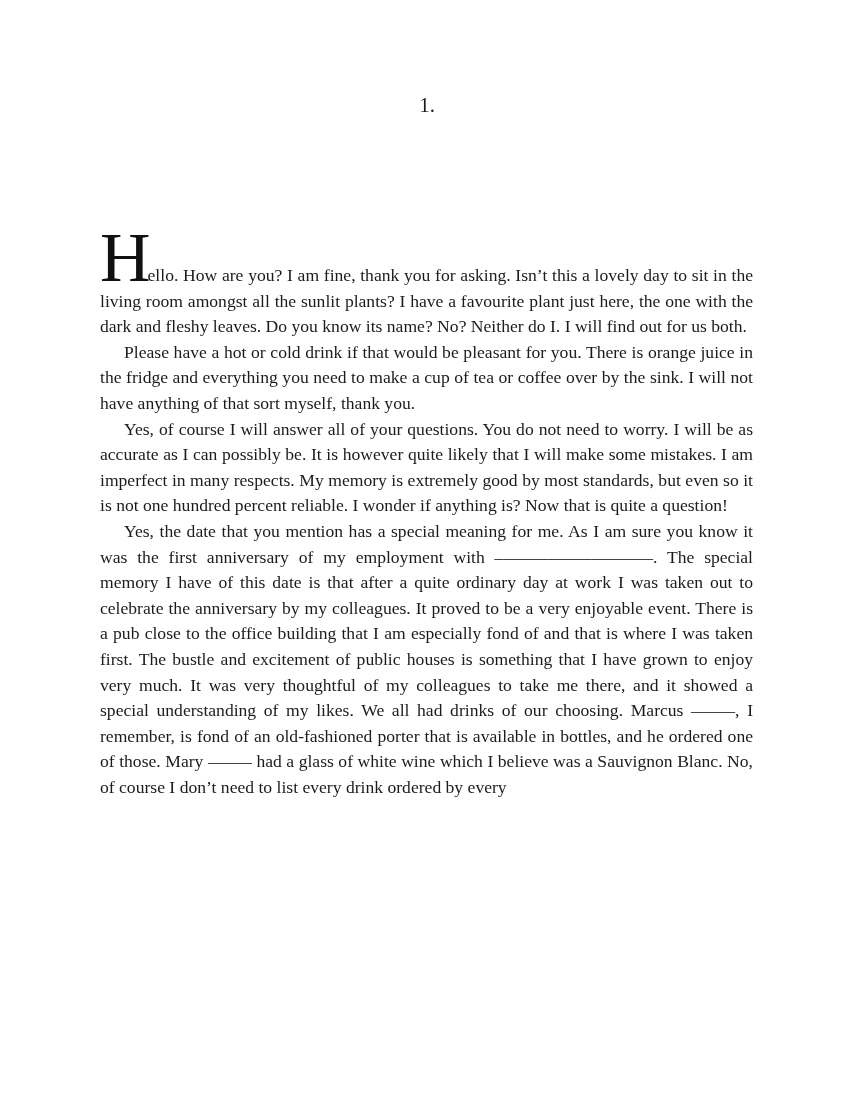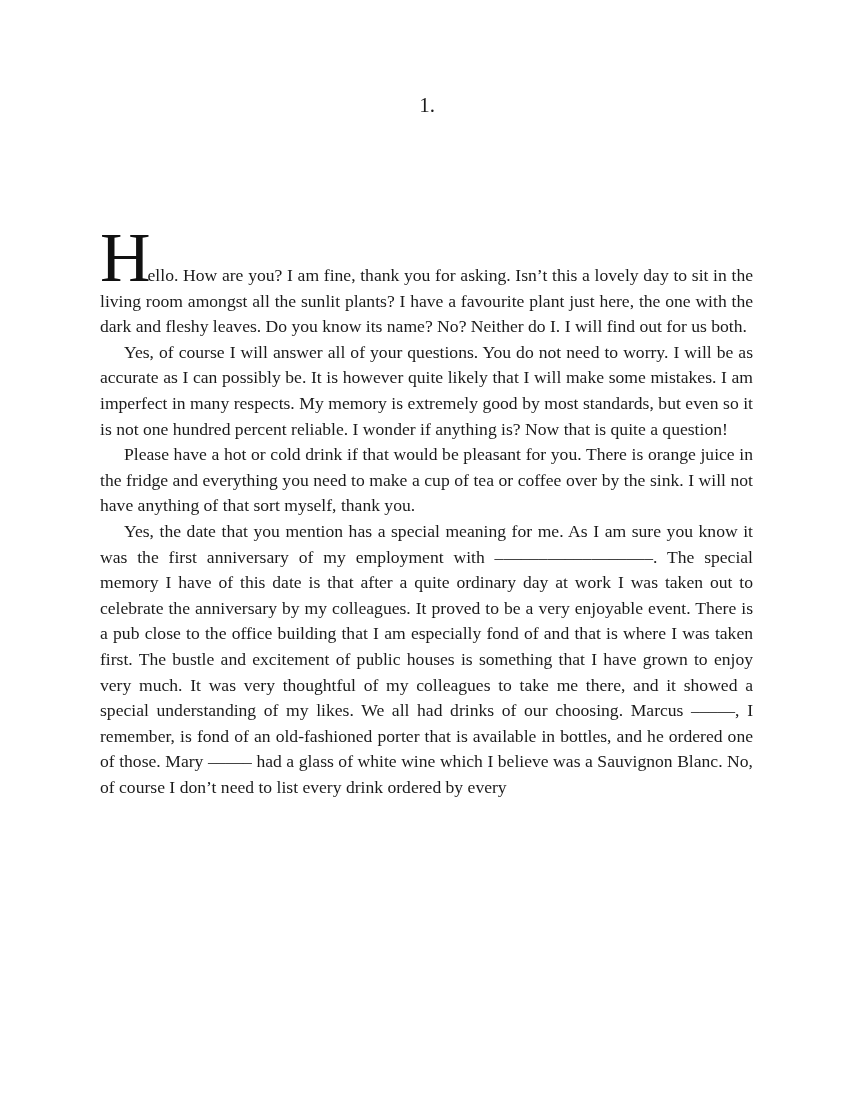--- a/index.html
+++ b/index.html
@@ -55,22 +55,22 @@
 <body>
 
 <div class="page">
 
   <div class="chapter-number">1.</div>
 
   <div class="text-block">
 
     <p class="first-paragraph"><span class="drop-cap">H</span><span>ello. How are you? I am fine, thank you for asking. Isn’t this a lovely day to sit in the living room amongst all the sunlit plants? I have a favourite plant just here, the one with the dark and fleshy leaves. Do you know its name? No? Neither do I. I will find out for us both.</span></p>
 
+    <p>Please have a hot or cold drink if that would be pleasant for you. There is orange juice in the fridge and everything you need to make a cup of tea or coffee over by the sink. I will not have anything of that sort myself, thank you.</p>
+
     <p>Yes, of course I will answer all of your questions. You do not need to worry. I will be as accurate as I can possibly be. It is however quite likely that I will make some mistakes. I am imperfect in many respects. My memory is extremely good by most standards, but even so it is not one hundred percent reliable. I wonder if anything is? Now that is quite a question!</p>
-
-    <p>Please have a hot or cold drink if that would be pleasant for you. There is orange juice in the fridge and everything you need to make a cup of tea or coffee over by the sink. I will not have anything of that sort myself, thank you.</p>
 
 
     <p>Yes, the date that you mention has a special meaning for me. As I am sure you know it was the first anniversary of my employment with ––––––––––––––––––. The special memory I have of this date is that after a quite ordinary day at work I was taken out to celebrate the anniversary by my colleagues. It proved to be a very enjoyable event. There is a pub close to the office building that I am especially fond of and that is where I was taken first. The bustle and excitement of public houses is something that I have grown to enjoy very much. It was very thoughtful of my colleagues to take me there, and it showed a special understanding of my likes. We all had drinks of our choosing. Marcus –––––, I remember, is fond of an old-fashioned porter that is available in bottles, and he ordered one of those. Mary ––––– had a glass of white wine which I believe was a Sauvignon Blanc. No, of course I don’t need to list every drink ordered by every</p>
 
   </div>
 
 </div>
 
 </body></html>

